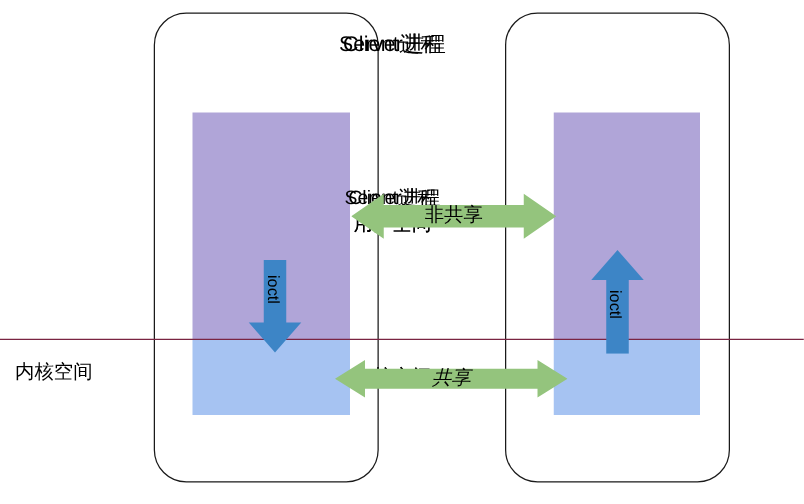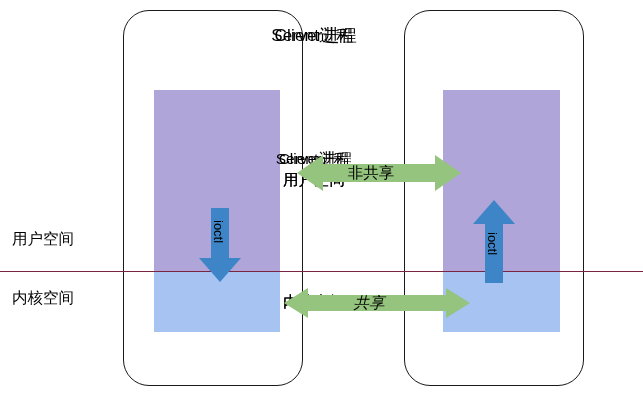--- a/index.html
+++ b/index.html
@@ -96,21 +96,20 @@
     font-size: 15.5px;
     line-height: 20px;
     white-space: nowrap;
   }
   #user-space-axis-label   { left: 12px; top: 229px; }
   #kernel-space-axis-label { left: 12px; top: 288px; }
 
   
   .green-arrow {
     position: absolute;
-    padding-left: 16px;
   }
   #nonshared-arrow { left: 281px; top: 154px; width: 164px; height: 38px; }
   #shared-arrow    { left: 268px; top: 287px; width: 186px; height: 32px; }
 
   .green-arrow-label {
     position: absolute;
     left: 0;
     width: 100%;
     text-align: center;
     font-size: 15.5px;
@@ -165,21 +164,20 @@
 
   <div class="kernelspace-block" id="server-kernelspace-block"></div>
 
   <div class="block-label" id="server-userspace-label">Server进程
 用户空间</div>
 
   <div class="block-label" id="server-kernelspace-label">内核空间</div>
 
   <div id="space-divider-line"></div>
 
-  <div class="axis-label" id="user-space-axis-label">用户空间</div>
 
   <div class="axis-label" id="kernel-space-axis-label">内核空间</div>
 
   <div class="green-arrow" id="nonshared-arrow">
     <svg width="164" height="38" viewBox="0 0 164 38">
       <polygon points="0,19 26,1 26,10 138,10 138,1 164,19 138,37 138,28 26,28 26,37" fill="#94c47d"></polygon>
     </svg>
     <div class="green-arrow-label" id="nonshared-arrow-label">非共享</div>
   </div>
 

